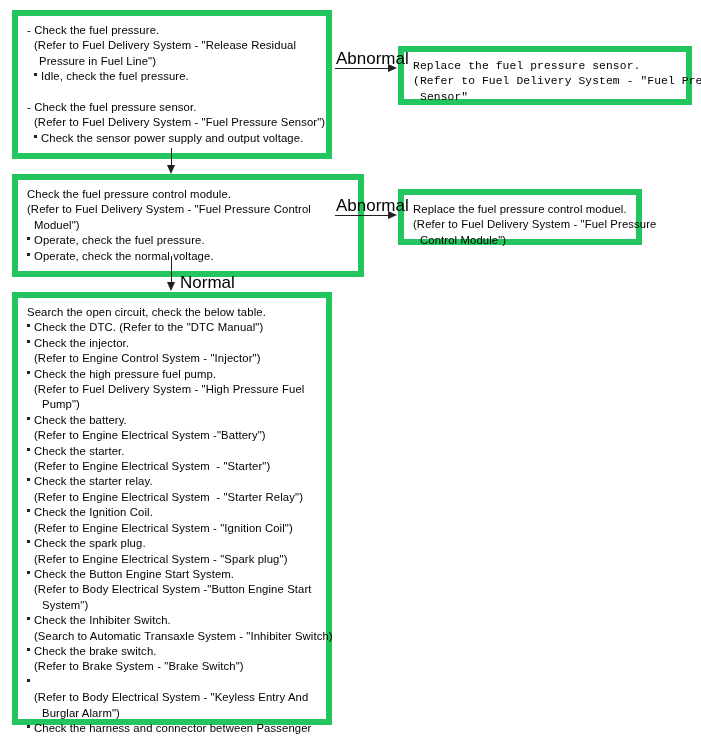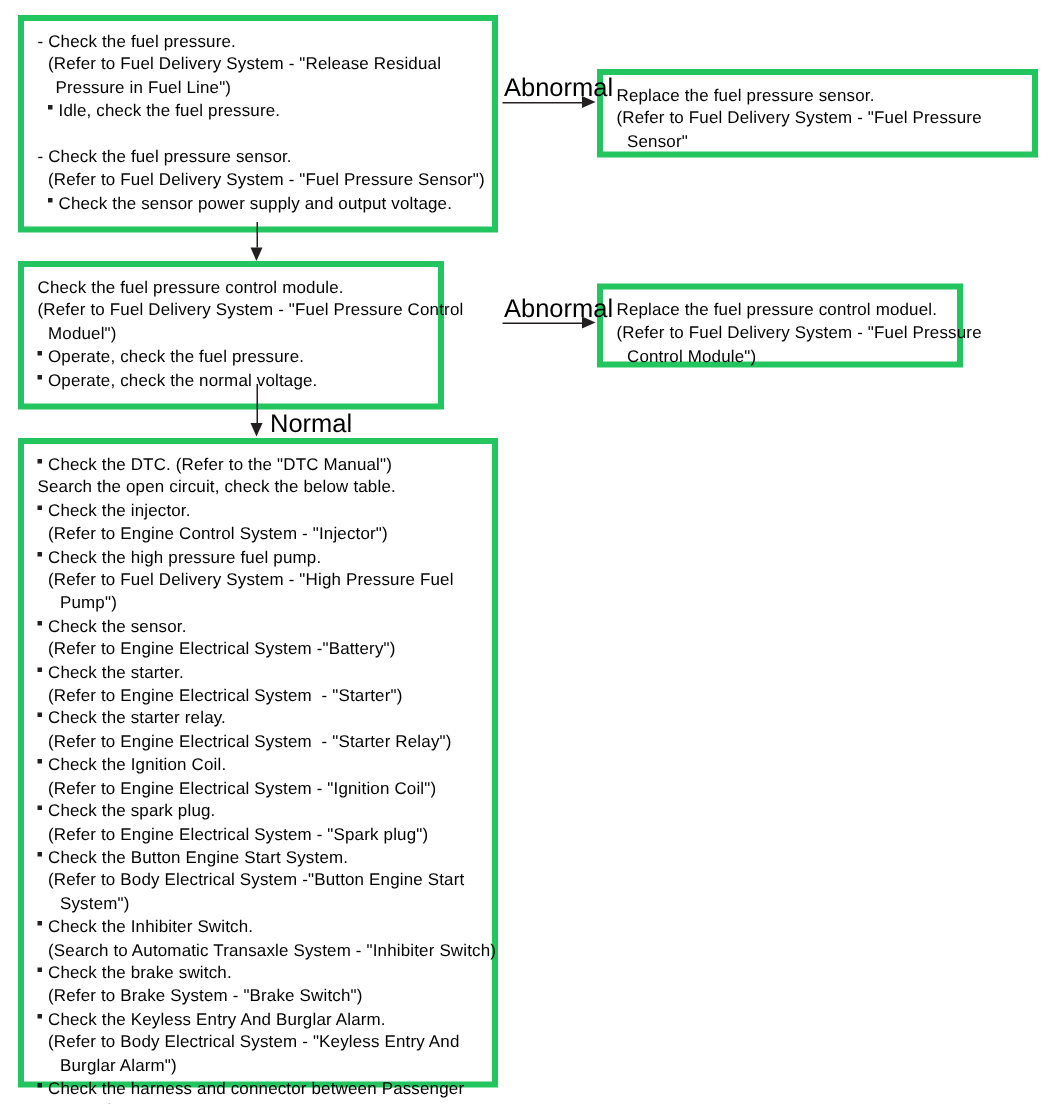--- a/index.html
+++ b/index.html
@@ -22,30 +22,30 @@
     left: 0;
     top: 0;
     width: 701px;
     height: 736px;
   }
 
   
   .box {
     position: absolute;
     box-sizing: border-box;
-    border: 4px solid #22c55e;
+    border: 6px solid #22c55e;
     background: #ffffff;
     padding: 7px 9px 7px 9px;
   }
 
   .box-1 { left: 12px;  top: 10px;  width: 320px; }
-  .box-2 { left: 12px;  top: 174px; width: 284px; }
+  .box-2 { left: 12px;  top: 174px; width: 352px; }
   .box-3 { left: 12px;  top: 292px; width: 320px; height: 433px; }
 
-  .box-r1 { left: 398px; top: 46px;  width: 294px; height: 59px; }
+  .box-r1 { left: 398px; top: 46px;  width: 294px; height: 59px; font-family: Liberation Mono, monospace; }
   .box-r2 { left: 398px; top: 189px; width: 244px; height: 56px; }
 
   
   .line {
     font-size: 11.3px;
     line-height: 15.4px;
     white-space: pre;
     letter-spacing: 0.01em;
   }
   .line.blank { height: 15.4px; }
@@ -140,45 +140,45 @@
 
   <div class="box box-2">
       <div class="line i0">Check the fuel pressure control module.</div>
       <div class="line i0">(Refer to Fuel Delivery System - "Fuel Pressure Control</div>
       <div class="line i1">Moduel")</div>
       <div class="line i0"><span class="bul"></span><span>Operate, check the fuel pressure.</span></div>
       <div class="line i0"><span class="bul"></span><span>Operate, check the normal voltage.</span></div>
     </div>
 
   <div class="box box-3">
+      <div class="line i0">Search the open circuit, check the below table.</div>
       <div class="line i0"><span class="bul"></span><span>Check the DTC. (Refer to the "DTC Manual")</span></div>
-      <div class="line i0">Search the open circuit, check the below table.</div>
       <div class="line i0"><span class="bul"></span><span>Check the injector.</span></div>
       <div class="line i1">(Refer to Engine Control System - "Injector")</div>
       <div class="line i0"><span class="bul"></span><span>Check the high pressure fuel pump.</span></div>
       <div class="line i1">(Refer to Fuel Delivery System - "High Pressure Fuel</div>
       <div class="line i3">Pump")</div>
-      <div class="line i0"><span class="bul"></span><span>Check the sensor.</span></div>
+      <div class="line i0"><span class="bul"></span><span>Check the battery.</span></div>
       <div class="line i1">(Refer to Engine Electrical System -"Battery")</div>
       <div class="line i0"><span class="bul"></span><span>Check the starter.</span></div>
       <div class="line i1">(Refer to Engine Electrical System  - "Starter")</div>
       <div class="line i0"><span class="bul"></span><span>Check the starter relay.</span></div>
       <div class="line i1">(Refer to Engine Electrical System  - "Starter Relay")</div>
       <div class="line i0"><span class="bul"></span><span>Check the Ignition Coil.</span></div>
       <div class="line i1">(Refer to Engine Electrical System - "Ignition Coil")</div>
       <div class="line i0"><span class="bul"></span><span>Check the spark plug.</span></div>
       <div class="line i1">(Refer to Engine Electrical System - "Spark plug")</div>
       <div class="line i0"><span class="bul"></span><span>Check the Button Engine Start System.</span></div>
       <div class="line i1">(Refer to Body Electrical System -"Button Engine Start</div>
       <div class="line i3">System")</div>
       <div class="line i0"><span class="bul"></span><span>Check the Inhibiter Switch.</span></div>
       <div class="line i1">(Search to Automatic Transaxle System - "Inhibiter Switch)</div>
       <div class="line i0"><span class="bul"></span><span>Check the brake switch.</span></div>
       <div class="line i1">(Refer to Brake System - "Brake Switch")</div>
-      <div class="line i0"><span class="bul"></span><span>Check the Keyless Entry And Burglar Alarm.</span></div>
+      <div class="line i0"><span class="bul"></span></div>
       <div class="line i1">(Refer to Body Electrical System - "Keyless Entry And</div>
       <div class="line i3">Burglar Alarm")</div>
       <div class="line i0"><span class="bul"></span><span>Check the harness and connector between Passenger</span></div>
       <div class="line i1">Box and starter.</div>
     </div>
 
   <div class="box box-r1">
       <div class="line i0">Replace the fuel pressure sensor.</div>
       <div class="line i0">(Refer to Fuel Delivery System - "Fuel Pressure</div>
       <div class="line i1">Sensor"</div>

